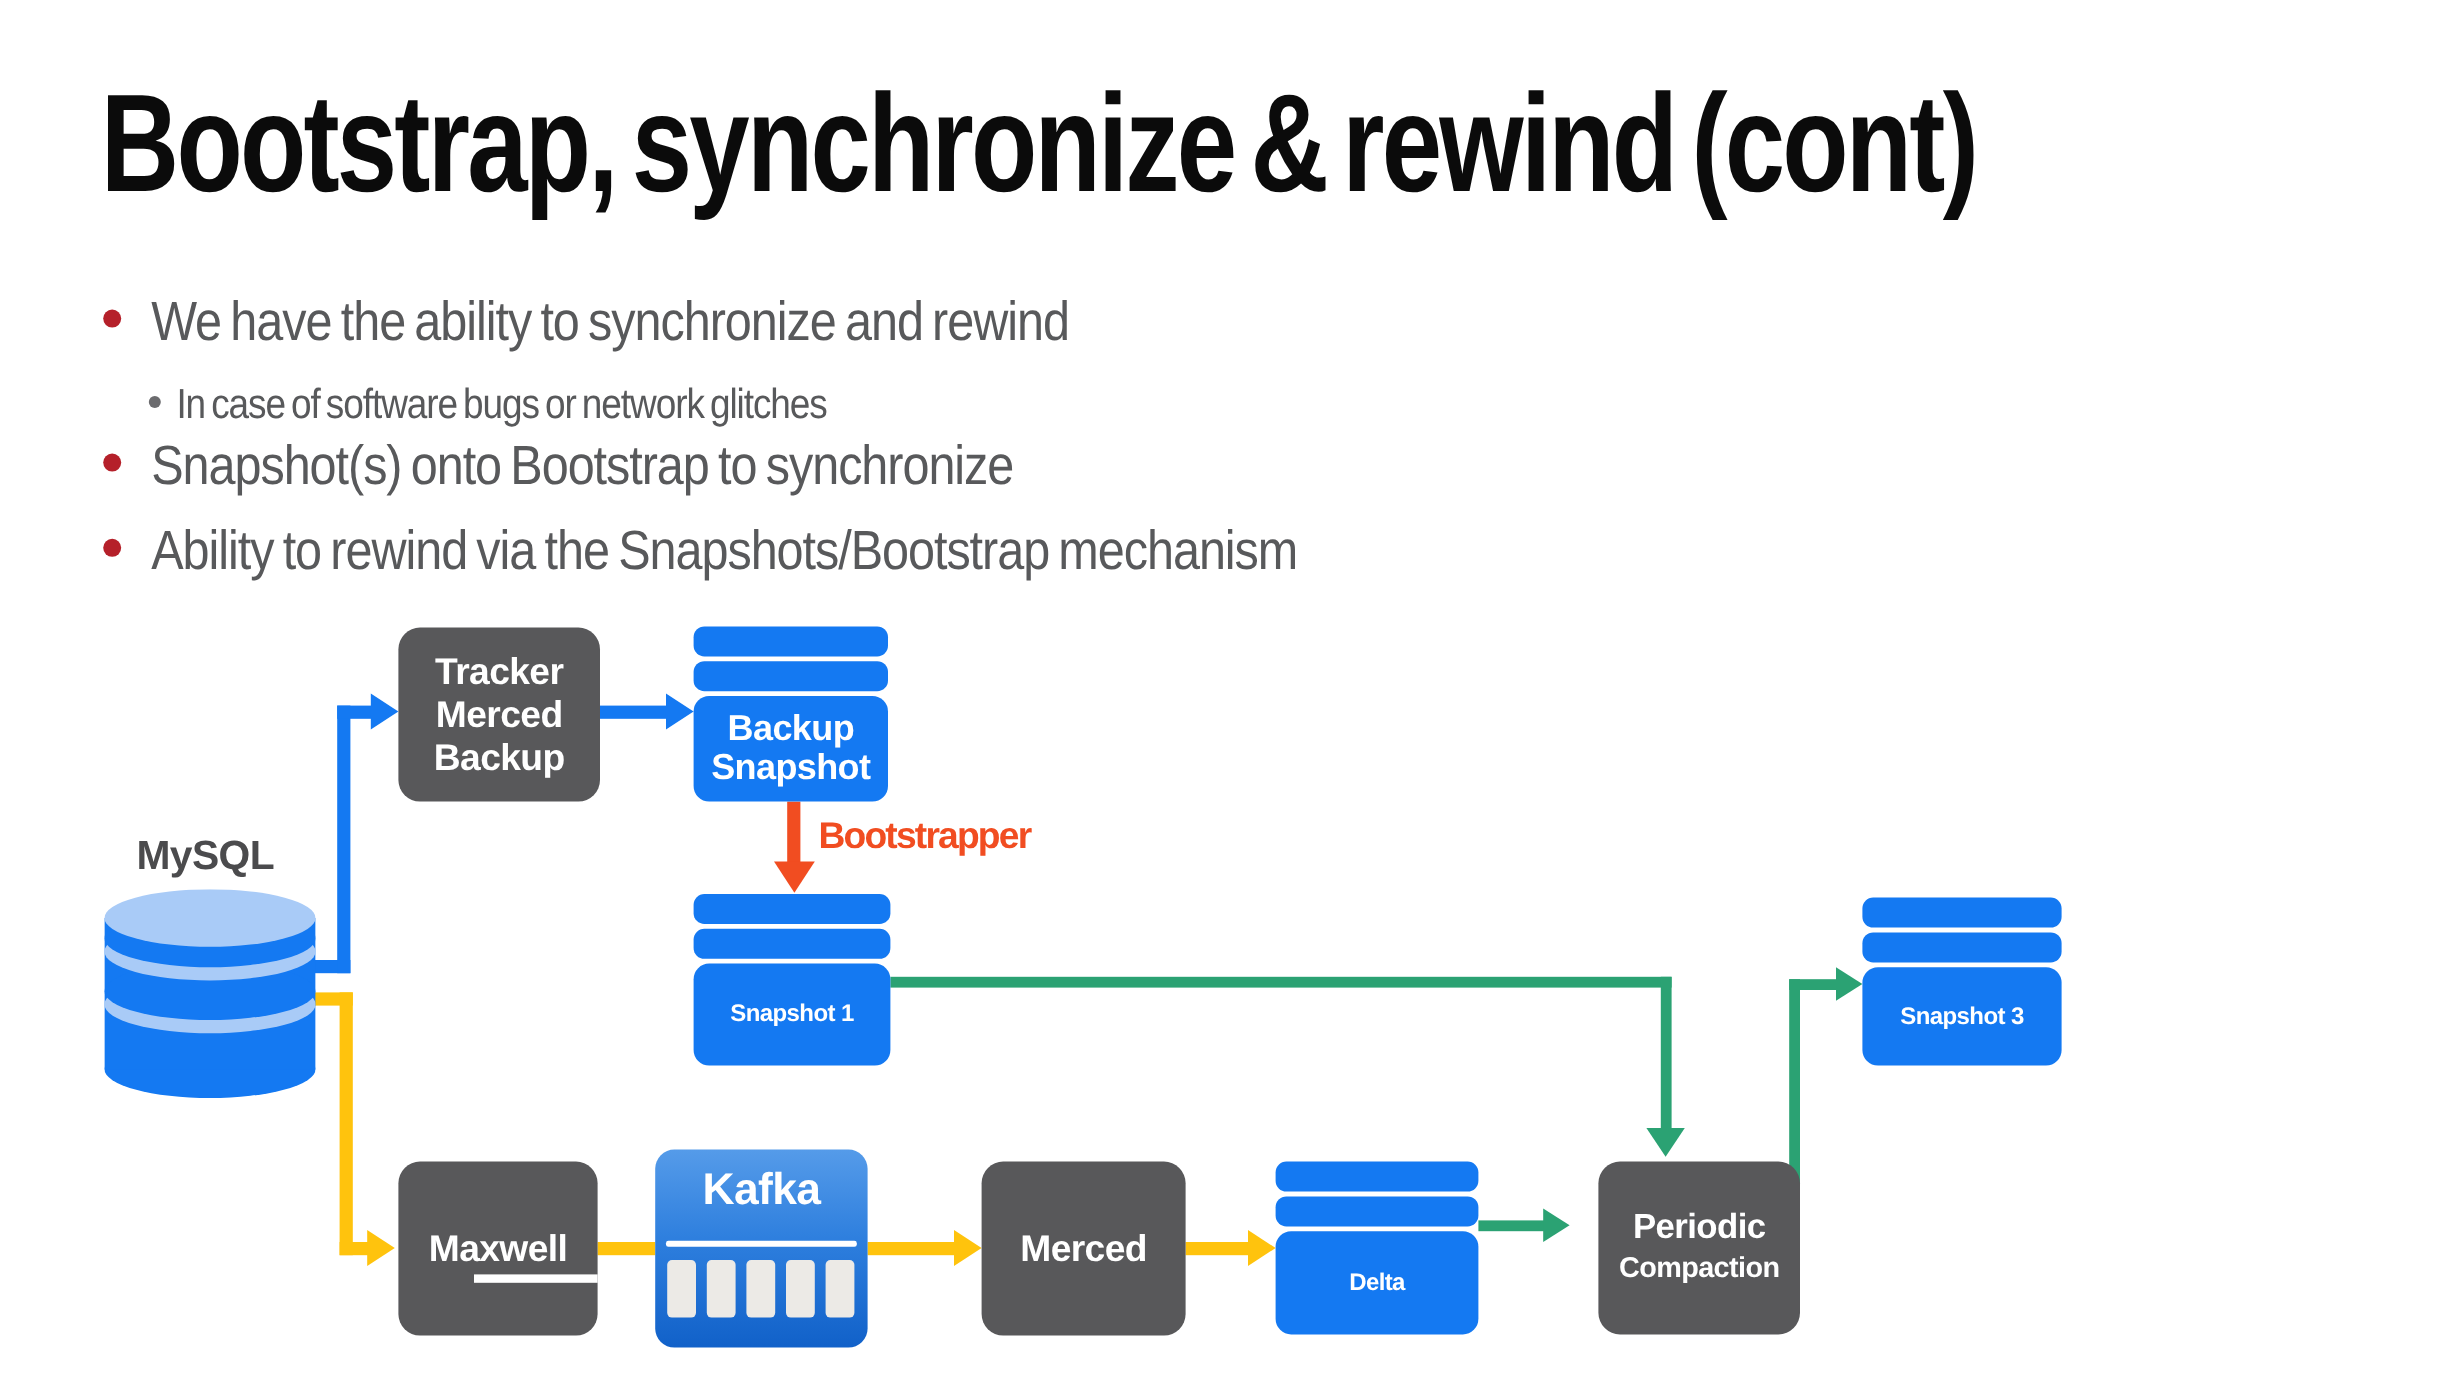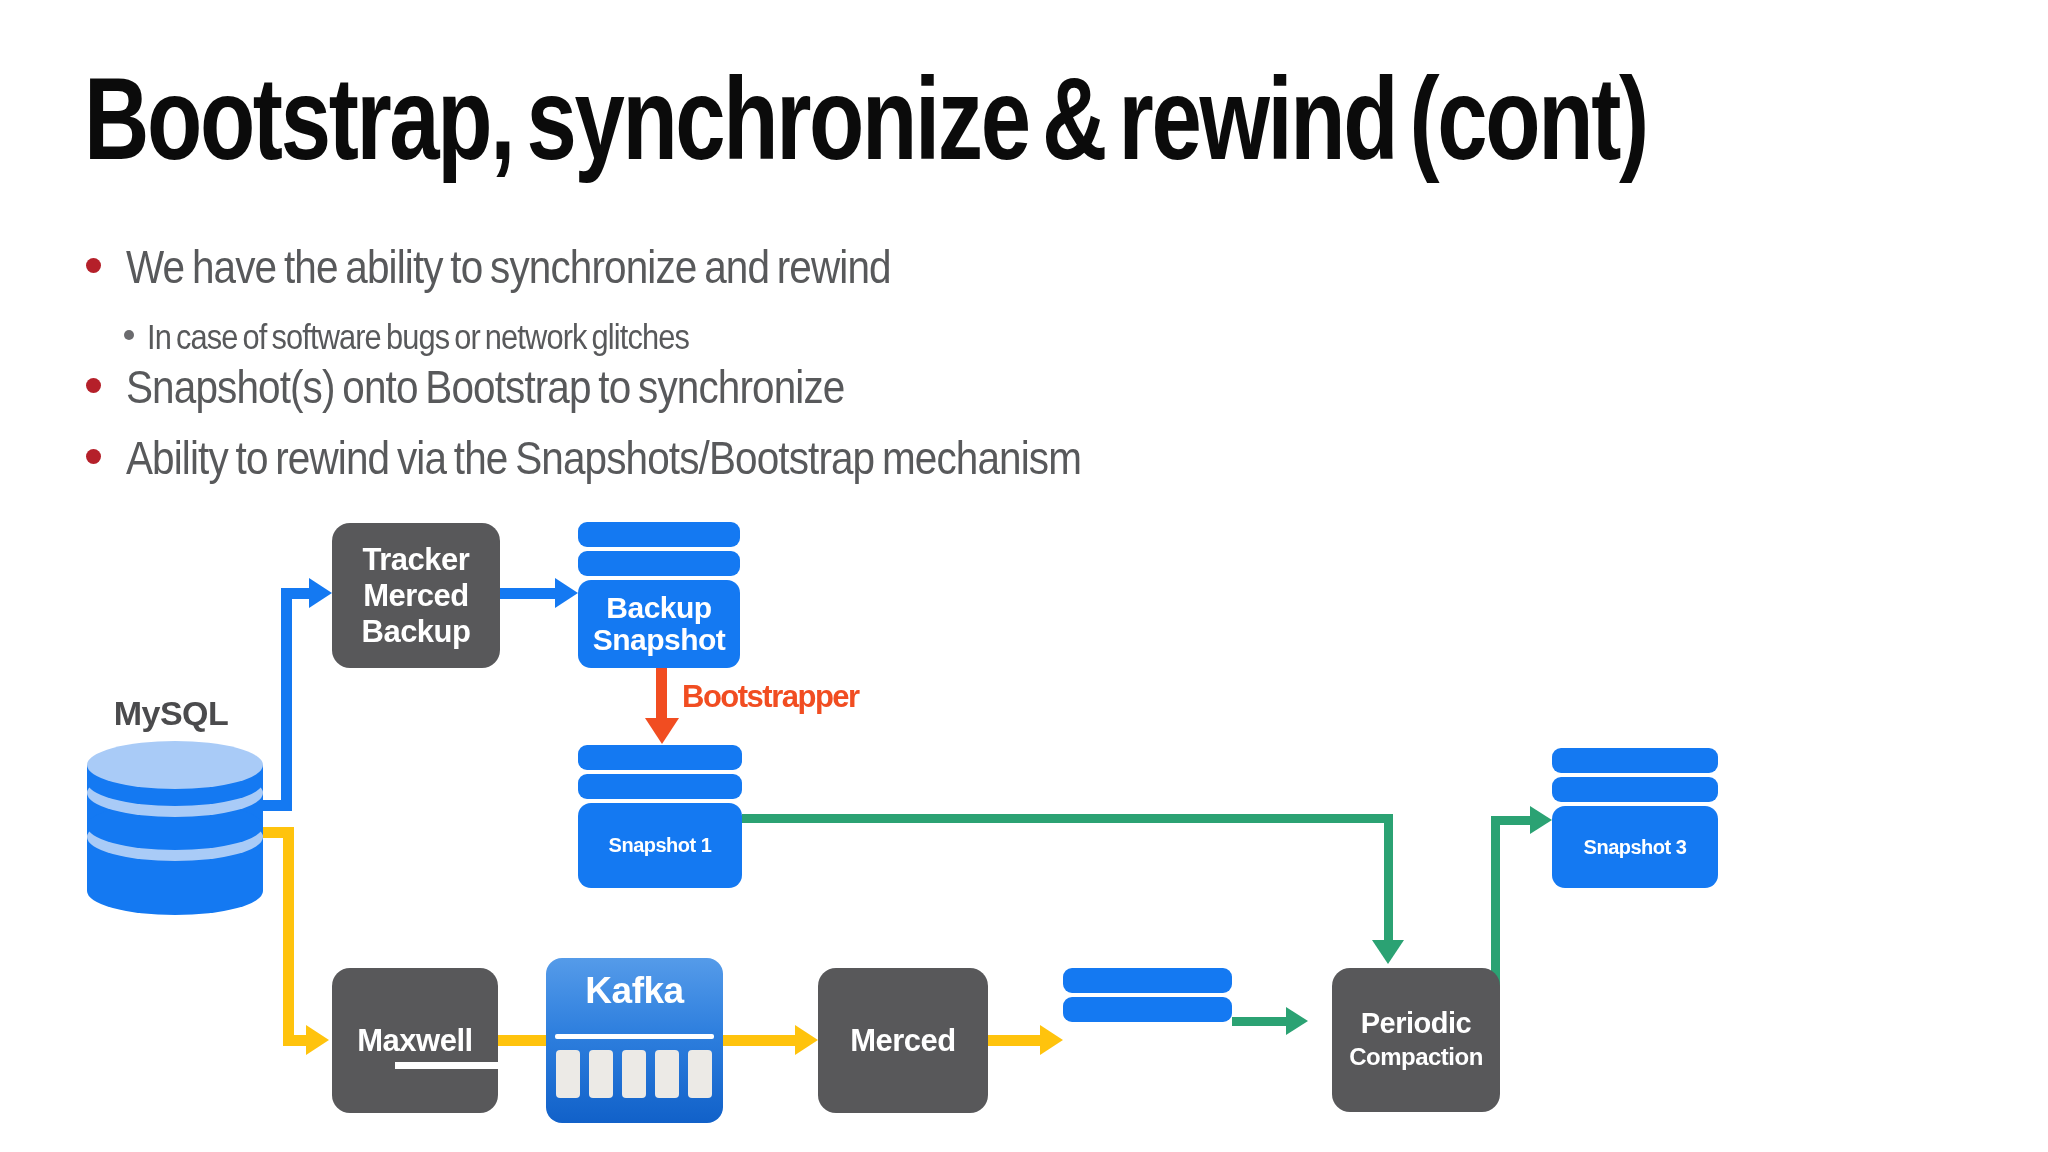--- a/index.html
+++ b/index.html
@@ -177,18 +177,21 @@
   </div>
 </div>
 
 <div class="abs gray-box" style="left:818px;top:968px;width:170px;height:145px;">
   <div class="ln">Merced</div>
 </div>
 
 <div class="abs stack" style="left:1063px;top:968px;width:169px;height:144px;">
   <div class="tab"></div>
   <div class="tab"></div>
+  <div class="stack-body">
+    <div class="single">Delta</div>
+  </div>
 </div>
 
 <div class="abs gray-box" style="left:1308px;top:968px;width:168px;height:144px;margin-left:24px;">
   <div class="ln" style="font-size:29px;line-height:34px;">Periodic</div>
   <div class="ln" style="font-size:24px;line-height:34px;">Compaction</div>
 </div>
 
 </body></html>

